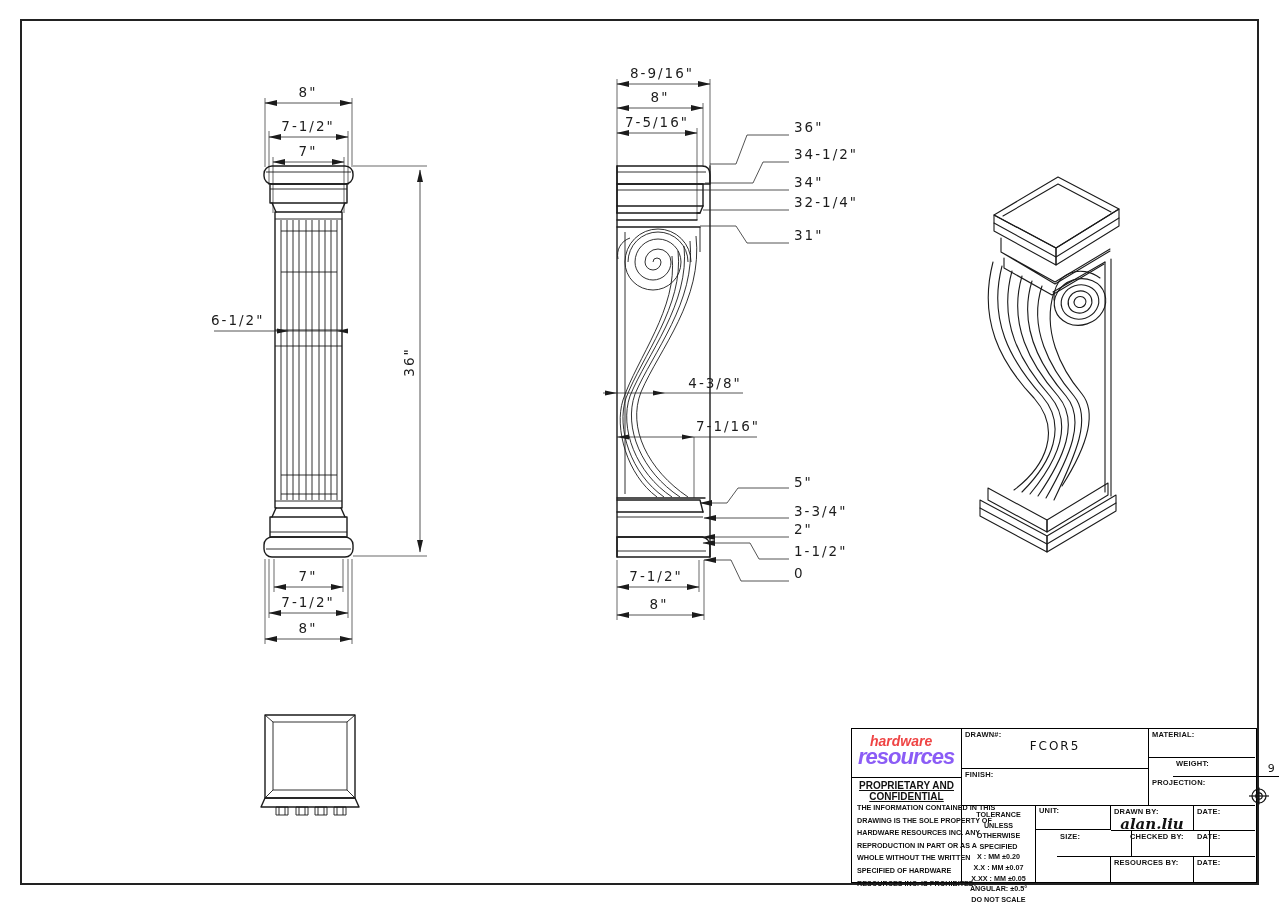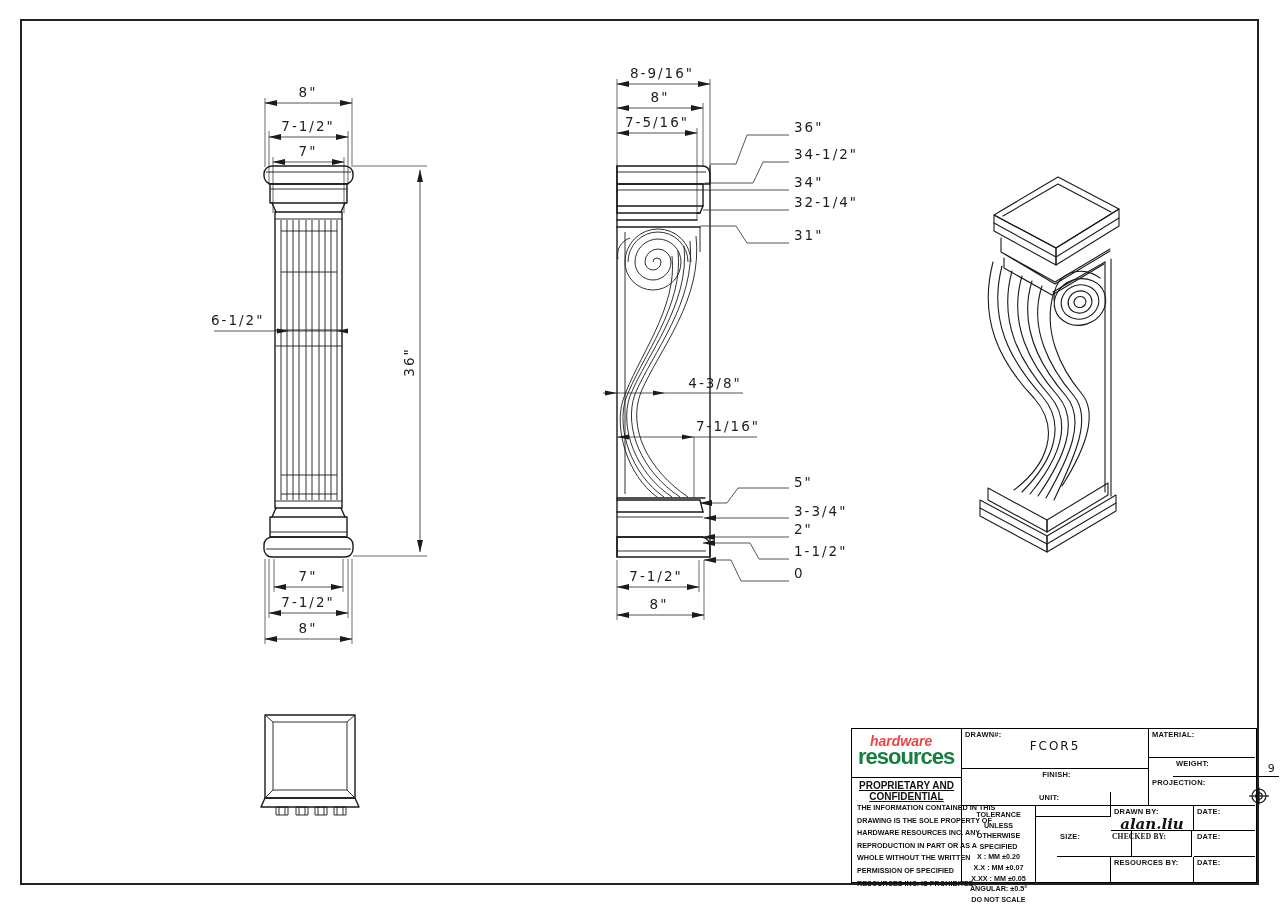--- a/index.html
+++ b/index.html
@@ -14,21 +14,21 @@
   .ah{fill:#1b1b1b;stroke:none;}
   .dtx{font-family:"DejaVu Sans",sans-serif;font-size:13.5px;letter-spacing:2px;fill:#1c1c1c;}
   .mid{text-anchor:middle;}
   
   #tblock{position:absolute;left:851px;top:728px;width:406px;height:155px;
           border:1.6px solid #000;box-sizing:border-box;background:#fff;color:#111;}
   .cell{position:absolute;box-sizing:border-box;border-right:1px solid #000;border-bottom:1px solid #000;}
   .lbl{font-size:7.5px;font-weight:700;letter-spacing:.2px;padding:2px 0 0 3px;line-height:8px;}
   .logo-wrap{padding-top:6px;padding-left:6px;}
   .logo-hw{color:#ef4444;font-style:italic;font-weight:700;font-size:14px;line-height:12px;margin-left:12px;}
-  .logo-res{color:#15803d;font-weight:800;font-size:22px;line-height:20px;letter-spacing:-1px;}
+  .logo-res{color:#8b5cf6;font-style:italic;font-weight:800;font-size:22px;line-height:20px;letter-spacing:-1px;}
   .prop-title{font-size:10px;font-weight:700;text-align:center;text-decoration:underline;margin-top:2px;}
   .prop-line{font-size:7.2px;font-weight:700;line-height:12.6px;padding-left:5px;white-space:nowrap;}
   .tol-line{font-size:7.2px;font-weight:700;text-align:center;line-height:10.6px;}
   .big-val{font-size:12px;letter-spacing:2px;text-align:center;font-family:"DejaVu Sans",sans-serif;}
   .sig{font-family:"DejaVu Serif",serif;font-style:italic;font-weight:700;font-size:15px;text-align:center;margin-top:-1px;}
   .wt-val{position:absolute;right:4px;bottom:1px;font-size:11px;font-family:"DejaVu Sans",sans-serif;}
   .proj-syms{position:absolute;right:8px;top:10px;}
 </style>
 </head>
 <body>
@@ -303,30 +303,30 @@
     <div class="logo-res">resources</div>
   </div>
 
   <div class="cell" style="left:0;top:49px;width:110px;height:103.5px;border-bottom:none;">
     <div class="prop-title">PROPRIETARY AND CONFIDENTIAL</div>
     <div class="prop-line">THE INFORMATION CONTAINED IN THIS</div>
     <div class="prop-line">DRAWING IS THE SOLE PROPERTY OF</div>
     <div class="prop-line">HARDWARE RESOURCES INC.  ANY</div>
     <div class="prop-line">REPRODUCTION IN PART OR AS A</div>
     <div class="prop-line">WHOLE  WITHOUT THE WRITTEN</div>
-    <div class="prop-line">PERMISSION OF SPECIFIED</div>
+    <div class="prop-line">SPECIFIED OF HARDWARE</div>
     <div class="prop-line">RESOURCES INC. IS PROHIBITED.</div>
   </div>
 
   <div class="cell" style="left:110px;top:0;width:187px;height:40px;">
     <div class="lbl">DRAWN#:</div>
     <div class="big-val">FCOR5</div>
   </div>
 
-  <div class="cell" style="left:110px;top:40px;width:187px;height:37px;text-align:center;">
+  <div class="cell" style="left:110px;top:40px;width:187px;height:37px;">
     <div class="lbl">FINISH:</div>
   </div>
 
   <div class="cell" style="left:297px;top:0;width:105.8px;height:29px;border-right:none;">
     <div class="lbl">MATERIAL:</div>
   </div>
 
   <div class="cell" style="left:297px;top:29px;width:105.8px;height:19px;border-right:none;margin-left:24px;">
     <div class="lbl">WEIGHT:</div>
     <div class="wt-val">9</div>
@@ -352,33 +352,33 @@
       <div class="tol-line">TOLERANCE UNLESS</div>
       <div class="tol-line">OTHERWISE SPECIFIED</div>
       <div class="tol-line">X : MM   ±0.20</div>
       <div class="tol-line">X.X : MM   ±0.07</div>
       <div class="tol-line">X.XX : MM   ±0.05</div>
       <div class="tol-line">ANGULAR:   ±0.5°</div>
       <div class="tol-line">DO NOT SCALE DRAWING</div>
     </div>
   </div>
 
-  <div class="cell" style="left:184px;top:63px;width:75px;height:25px;">
+  <div class="cell" style="left:184px;top:76px;width:75px;height:25px;">
     <div class="lbl">UNIT:</div>
   </div>
   <div class="cell" style="left:184px;top:102px;width:75px;height:26px;margin-left:21px;">
     <div class="lbl">SIZE:</div>
   </div>
   <div class="cell" style="left:184px;top:128px;width:75px;height:24.5px;border-bottom:none;"></div>
 
   <div class="cell" style="left:259px;top:77px;width:83px;height:25px;">
     <div class="lbl">DRAWN BY:</div>
     <div class="sig">alan.liu</div>
   </div>
-  <div class="cell" style="left:257px;top:102px;width:83px;height:26px;font-family:Liberation Serif, serif;">
+  <div class="cell" style="left:275px;top:102px;width:83px;height:26px;">
     <div class="lbl">CHECKED BY:</div>
   </div>
   <div class="cell" style="left:259px;top:128px;width:83px;height:24.5px;border-bottom:none;">
     <div class="lbl">RESOURCES BY:</div>
   </div>
 
   <div class="cell" style="left:342px;top:77px;width:60.8px;height:25px;border-right:none;">
     <div class="lbl">DATE:</div>
   </div>
   <div class="cell" style="left:342px;top:102px;width:60.8px;height:26px;border-right:none;">

